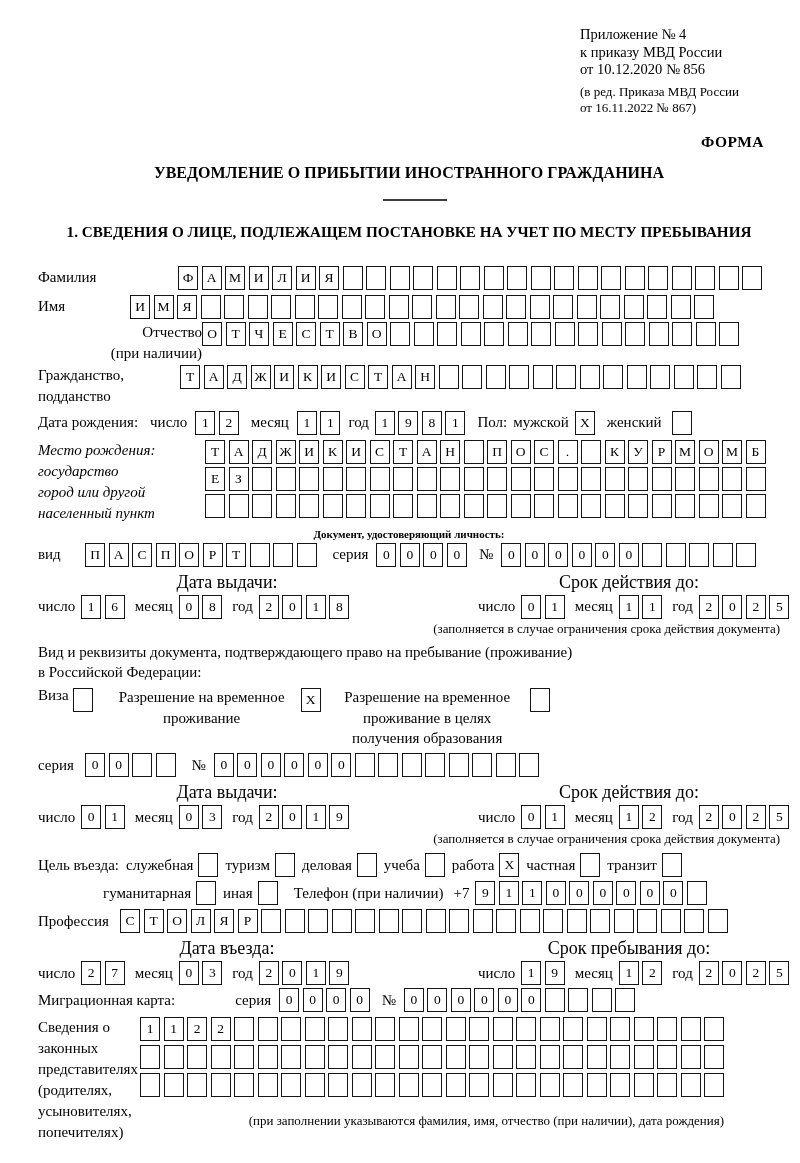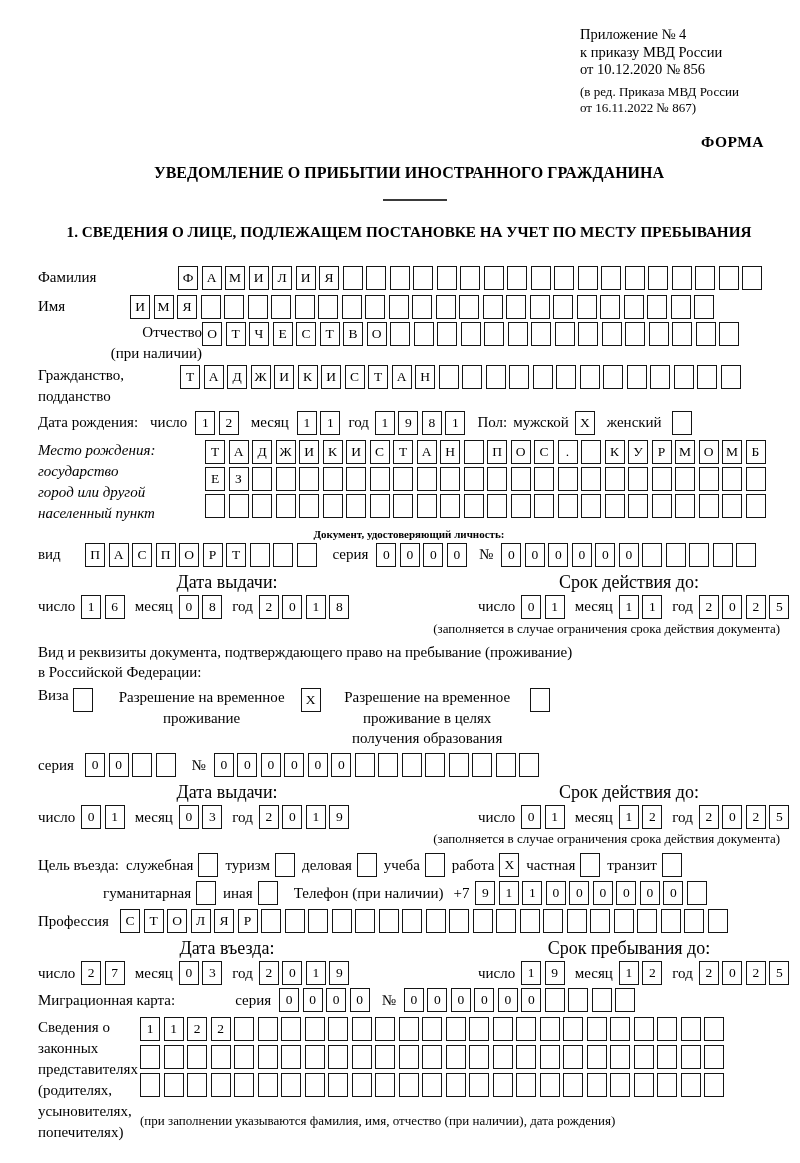--- a/index.html
+++ b/index.html
@@ -46,21 +46,21 @@
   .gap10{margin-left:10px;}.gap12{margin-left:12px;}.gap14{margin-left:14px;}
   .gap16{margin-left:16px;}.gap20{margin-left:20px;}.gap24{margin-left:24px;}
   .purp{display:flex;align-items:center;margin-top:6px;white-space:nowrap;}
   .purp .pair{display:flex;align-items:center;margin-left:7px;}
   .purp .pair .cell{margin-left:5px;}
   .indent65{padding-left:65px;}
   .reps{display:flex;align-items:flex-start;margin-top:5px;}
   .reps-labels{width:102px;flex:none;line-height:21px;}
   .reps-labels div{white-space:nowrap;}
   .reps-right{display:flex;flex-direction:column;gap:4px;}
-  .reps-footnote{font-size:13px;text-align:left;margin-top:12px;}
+  .reps-footnote{font-size:13px;text-align:right;margin-top:12px;}
 </style>
 </head>
 <body>
 
 <div class="annex">
   <div>Приложение № 4</div>
   <div>к приказу МВД России</div>
   <div>от 10.12.2020 № 856</div>
   <div class="amend">
     <div>(в ред. Приказа МВД России</div>

